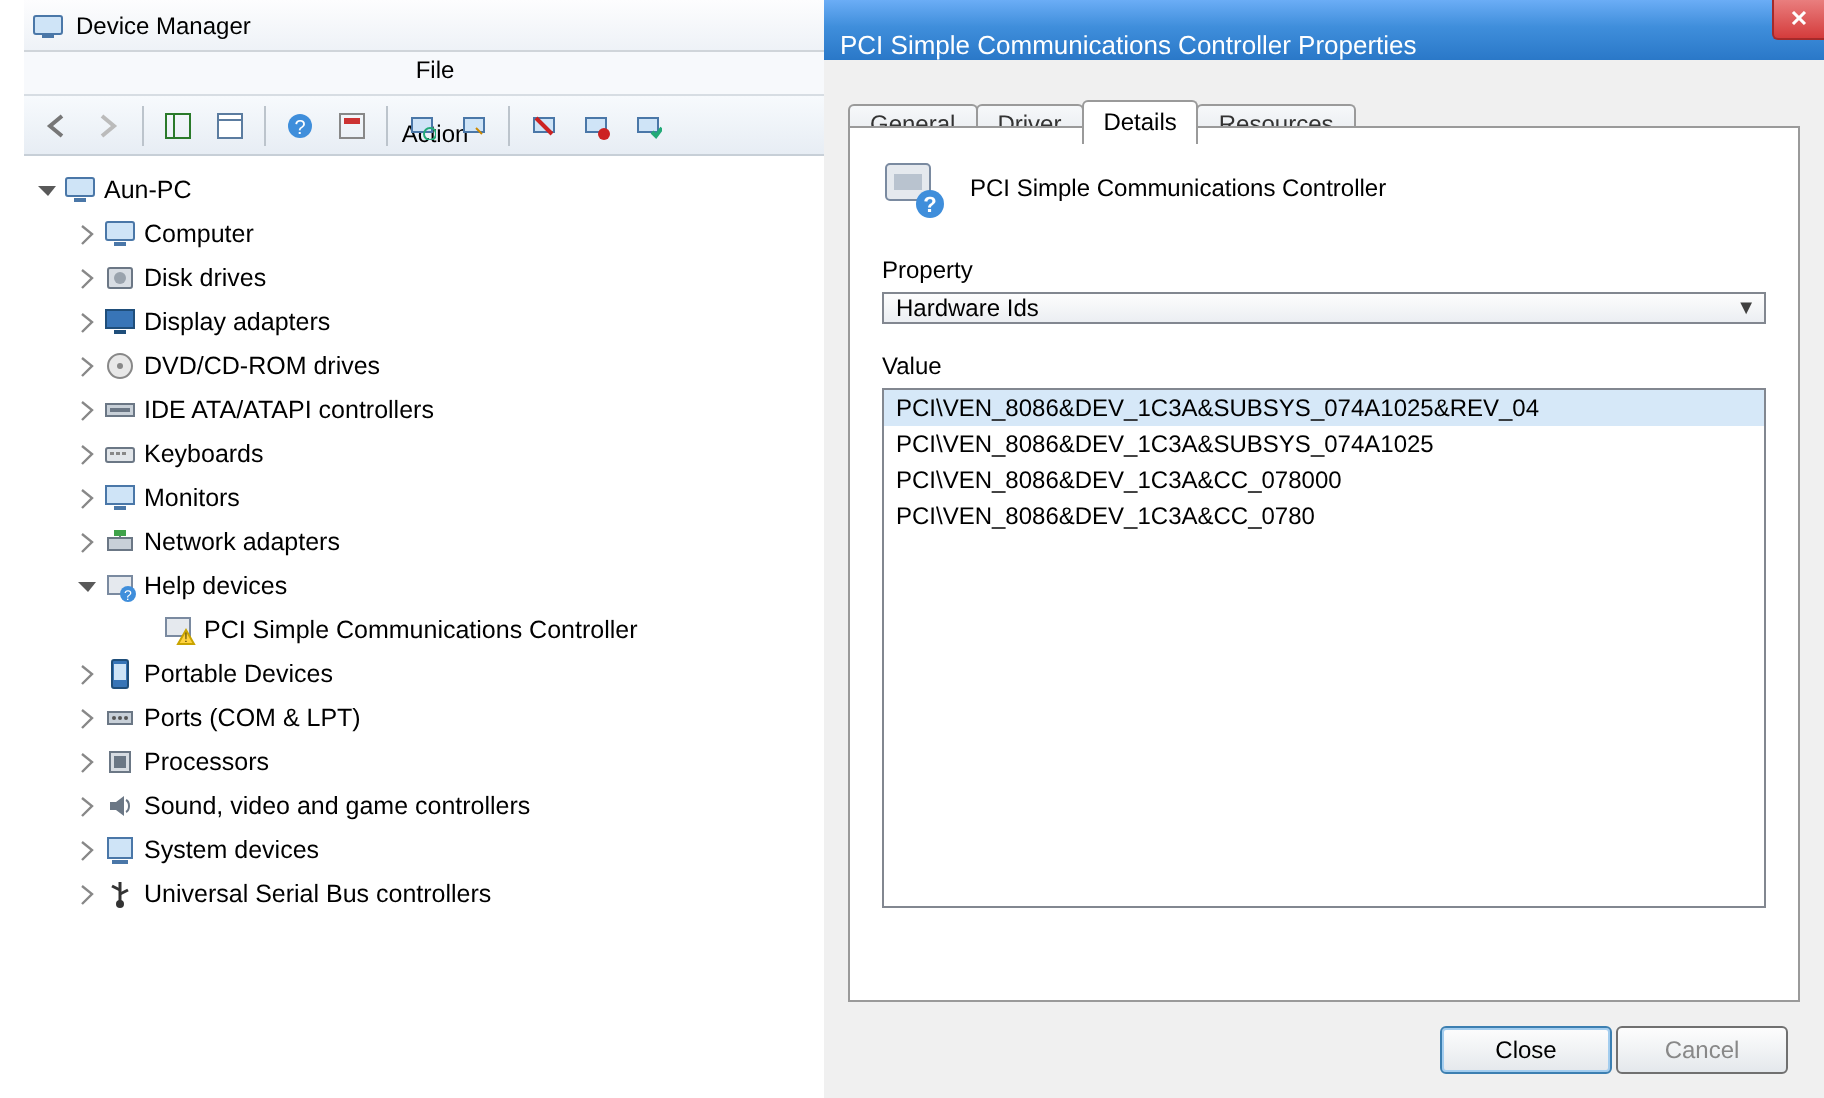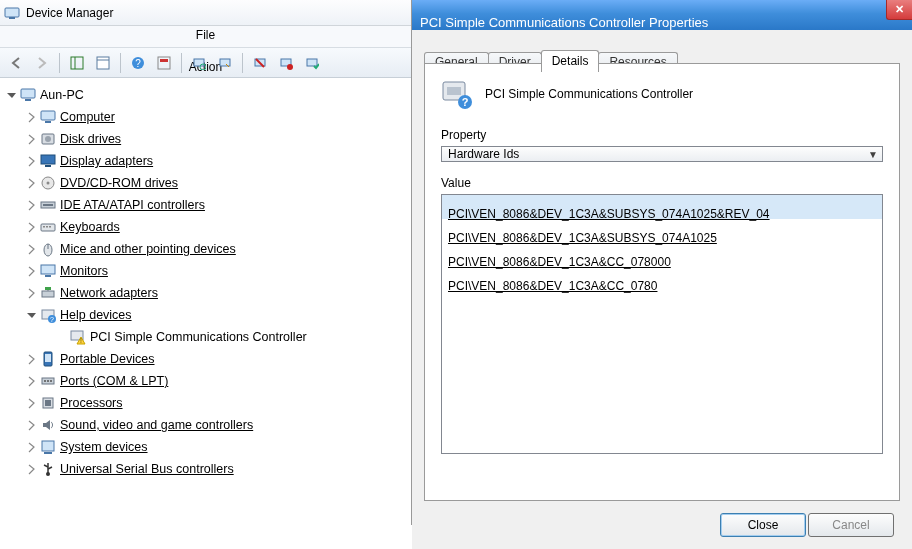--- a/index.html
+++ b/index.html
@@ -1,54 +1,54 @@
 <!DOCTYPE html>
 <html><head>
 <meta charset="utf-8">
 <style>
   * { box-sizing: border-box; font-family: "Segoe UI", Tahoma, sans-serif; }
   body { margin: 0; width: 912px; height: 549px; background: #fff; overflow: hidden; position: relative; }
 
   
-  .dm-window { position: absolute; left: 0; top: 0; width: 412px; height: 525px; border-right: 1px solid #999; background: #fff; }
+  .dm-window { position: absolute; left: 12px; top: 0; width: 412px; height: 525px; border-right: 1px solid #999; background: #fff; }
   .dm-titlebar { height: 26px; display: flex; align-items: center; padding: 2px 4px; background: linear-gradient(#fdfdfe,#eef2f7); border-bottom: 1px solid #d0d5da; font-size: 12px; }
   .dm-titlebar .ticon { width: 16px; height: 16px; margin-right: 6px; }
   .dm-menu { height: 22px; display: flex; align-items: center; gap: 14px; padding: 0 8px; font-size: 12px; background:#f7f9fc; border-bottom:1px solid #d7dde3;flex-direction:column;}
   .dm-menu span { padding: 2px 4px; }
   .dm-toolbar { height: 30px; display: flex; align-items: center; gap: 2px; padding: 2px 4px; background: linear-gradient(#f7fafd,#e7edf4); border-bottom:1px solid #c7cfd7;}
   .tb-btn { width: 24px; height: 24px; border:1px solid transparent; border-radius:2px; display:flex; align-items:center; justify-content:center; }
   .tb-sep{width:1px;height:20px;background:#bcc4cc;margin:0 3px;}
 
   .dm-tree { position:absolute; left:0; top:80px; bottom:0; right:0; overflow:auto; font-size:12.5px; background:#fff; padding:4px 0;}
   .node { display:flex; align-items:center; height:22px; white-space:nowrap; }
   .node .exp { width:11px; height:11px; margin-right:3px; display:inline-flex; align-items:center; justify-content:center; }
   .node .icon { width:16px; height:16px; margin-right:4px; flex:0 0 16px;}
   .node .lbl {}
-  .indent0{padding-left:6px;} .indent1{padding-left:26px;text-decoration:underline;} .indent2{padding-left:56px;}
+  .indent0{padding-left:6px;} .indent1{padding-left:26px;} .indent2{padding-left:56px;}
 
   
   .props-window{position:absolute;left:412px;top:0;right:0;height:549px;background:#fff;}
   .props-title{height:30px;background:linear-gradient(#6badf6,#3f8edb 45%,#2a78c8);color:#fff;display:flex;align-items:flex-end;padding:0 8px;font-size:13px;}
   .props-title .close{position:absolute;right:0;top:0;width:26px;height:20px;background:linear-gradient(#e97e7e,#d43c3c);border:1px solid #a52a2a;border-top:none;border-right:none;border-bottom-left-radius:3px;display:flex;align-items:center;justify-content:center;color:#fff;font-weight:bold;font-size:11px;}
   .props-body{position:absolute;left:0;right:0;top:30px;bottom:0;background:#f0f0f0;}
 
   .tabstrip{position:absolute;left:12px;top:20px;display:flex;font-size:12px;}
   .tab{border:1px solid #9a9a9a;border-bottom:none;background:linear-gradient(#fefefe,#eef1f5);padding:3px 10px;border-top-left-radius:3px;border-top-right-radius:3px;margin-right:-1px;}
   .tab.inactive{background:linear-gradient(#f6f8fa,#e6e9ed);color:#333;margin-top:2px;padding-top:2px;}
   .tab.active{background:#fff;position:relative;z-index:2;}
   .tabpanel{position:absolute;left:12px;right:12px;top:33px;bottom:48px;background:#fff;border:1px solid #9a9a9a;padding:14px 16px;font-size:12px;}
 
   .dev-head{display:flex;align-items:center;gap:12px;margin-bottom:18px;}
   .dev-head .bigicon{width:32px;height:32px;}
   .proplabel{margin-bottom:4px;}
   .propselect{width:100%;height:16px;border:1px solid #828790;background:linear-gradient(#fdfdfd,#ebeef2);display:flex;align-items:center;justify-content:space-between;padding:0 4px 0 6px;font-size:12px;}
   .propselect .chev{font-size:10px;color:#404040;}
   .valuelabel{margin-top:14px;margin-bottom:4px;}
   .valuelist{width:100%;height:260px;border:1px solid #828790;background:#fff;overflow:auto;}
-  .valuelist .row{padding:12px 6px;font-size:12px;height:18px;white-space:nowrap;text-decoration:underline;}
+  .valuelist .row{padding:2px 6px;font-size:12px;height:18px;white-space:nowrap;}
   .valuelist .row.sel{background:#d6e8f8;}
 
   .btnrow{position:absolute;right:18px;bottom:12px;display:flex;gap:2px;}
   .winbtn{min-width:86px;height:24px;border:1px solid #707070;border-radius:3px;background:linear-gradient(#fdfdfd,#e4e8ec);font-size:12px;display:flex;align-items:center;justify-content:center;}
   .winbtn.primary{border-color:#3c7fb1;box-shadow:0 0 0 1px #a3cdef inset;}
   .winbtn.disabled{color:#888;}
 
   
   svg{display:block}
 </style>
@@ -245,34 +245,20 @@
           <span class="lbl">Keyboards</span>
         </div>
         <div class="node indent1">
           <span class="exp">
             <svg width="11" height="11">
               <path d="M3 1l5 4-5 5" fill="none" stroke="#888" stroke-width="1.2"></path>
             </svg>
           </span>
           <span class="icon">
             <svg width="16" height="16">
-              <ellipse cx="8" cy="9" rx="4" ry="6" fill="#e2e6ea" stroke="#6b7785"></ellipse>
-              <line x1="8" y1="3" x2="8" y2="8" stroke="#6b7785"></line>
-            </svg>
-          </span>
-          <span class="lbl">Mice and other pointing devices</span>
-        </div>
-        <div class="node indent1">
-          <span class="exp">
-            <svg width="11" height="11">
-              <path d="M3 1l5 4-5 5" fill="none" stroke="#888" stroke-width="1.2"></path>
-            </svg>
-          </span>
-          <span class="icon">
-            <svg width="16" height="16">
               <rect x="1" y="2" width="14" height="9" fill="#cfe4f7" stroke="#4a77a8"></rect>
               <rect x="5" y="12" width="6" height="2" fill="#4a77a8"></rect>
             </svg>
           </span>
           <span class="lbl">Monitors</span>
         </div>
         <div class="node indent1">
           <span class="exp">
             <svg width="11" height="11">
               <path d="M3 1l5 4-5 5" fill="none" stroke="#888" stroke-width="1.2"></path>

